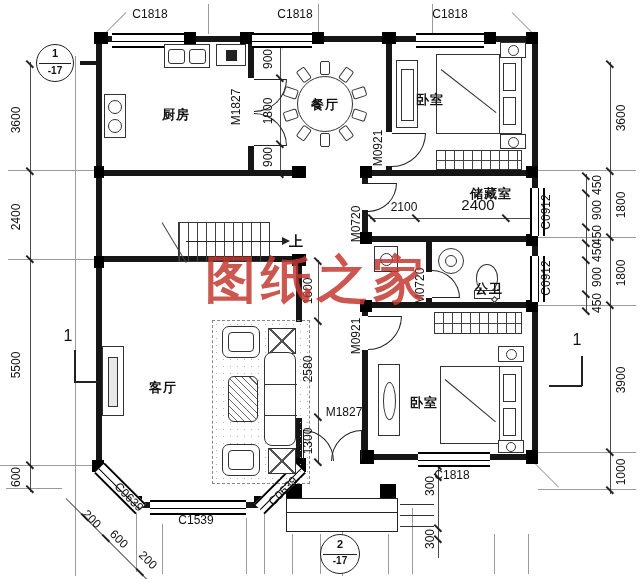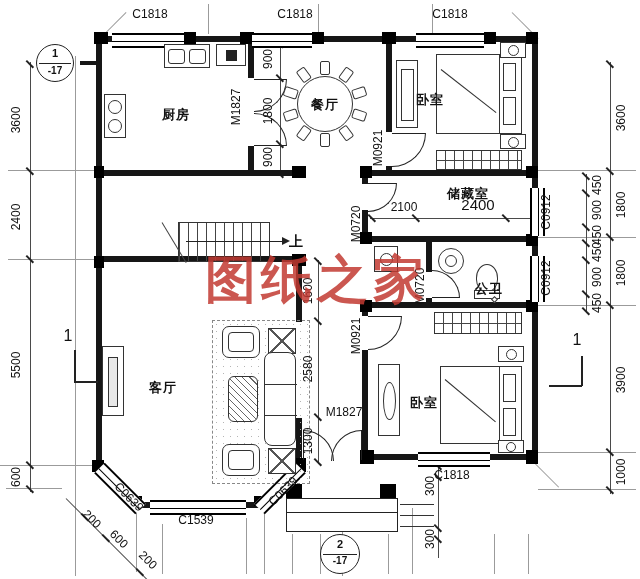--- a/index.html
+++ b/index.html
@@ -332,21 +332,21 @@
   <span class="t tv" style="left:236px;top:107px">M1827</span>
   <span class="t tv" style="left:378px;top:148px">M0921</span>
   <span class="t tv" style="left:356px;top:224px">M0720</span>
   <span class="t tv" style="left:420px;top:286px">M0720</span>
   <span class="t tv" style="left:356px;top:336px">M0921</span>
   <span class="t" style="left:344px;top:412px">M1827</span>
 
   <span class="t room" style="left:176px;top:114px">厨房</span>
   <span class="t room" style="left:325px;top:104px">餐厅</span>
   <span class="t room" style="left:430px;top:99px">卧室</span>
-  <span class="t room" style="left:468px;top:193px">储藏室</span>
+  <span class="t room" style="left:491px;top:193px">储藏室</span>
   <span class="t room" style="left:489px;top:288px">公卫</span>
   <span class="t room" style="left:163px;top:387px">客厅</span>
   <span class="t room" style="left:424px;top:402px">卧室</span>
   <span class="t" style="left:296px;top:241px;font-size:14px;font-weight:bold">上</span>
 
   <span class="t tv" style="left:16px;top:120px">3600</span>
   <span class="t tv" style="left:16px;top:217px">2400</span>
   <span class="t tv" style="left:16px;top:365px">5500</span>
   <span class="t tv" style="left:16px;top:477px">600</span>
   <span class="t tv" style="left:621px;top:118px">3600</span>

